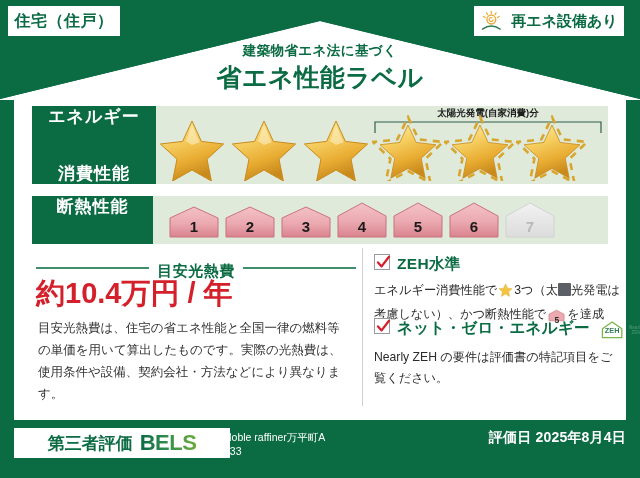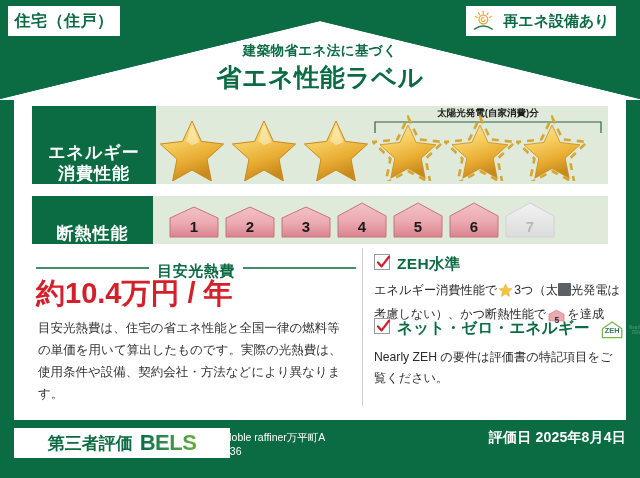--- a/index.html
+++ b/index.html
@@ -17,21 +17,21 @@
   
   .tag{
     position:absolute;top:6px;background:#ffffff;
     display:flex;align-items:center;justify-content:center;
     box-sizing:border-box;
   }
   .tag-left{left:8px;width:112px;height:30px;}
   .tag-left .txt{
     font-size:16px;font-weight:bold;color:#0b6b43;letter-spacing:.5px;
   }
-  .tag-right{right:24px;width:150px;height:30px;gap:5px;}
+  .tag-right{right:16px;width:150px;height:30px;gap:5px;}
   .tag-right .txt{
     font-size:15px;font-weight:bold;color:#0b6b43;letter-spacing:0px;
   }
   .sun-icon{width:26px;height:22px;flex:0 0 26px;}
 
   
   .roof{
     position:absolute;left:0;top:0;width:640px;height:100px;
   }
 
@@ -51,21 +51,21 @@
   
   .card{
     position:absolute;left:14px;top:96px;width:612px;height:324px;
     background:#ffffff;box-sizing:border-box;
   }
 
   
   .row{position:absolute;left:18px;display:flex;align-items:stretch;}
   .row-label{
     background:#0b6b43;color:#ffffff;font-weight:bold;
-    display:flex;flex-direction:column;align-items:center;justify-content:flex-end;
+    display:flex;flex-direction:column;align-items:center;justify-content:space-between;
     text-align:center;line-height:1.25;letter-spacing:1px;
   }
   .row-body{
     background:#dfeadb;display:flex;align-items:center;position:relative;
   }
 
   #row-energy{top:10px;width:576px;height:78px;}
   #row-energy .row-label{width:124px;font-size:17px;}
   #row-energy .row-body{width:452px;}
 
@@ -396,20 +396,20 @@
 
   </div>
 
   <div class="footer">
     <div class="bels">
       <span class="jp">第三者評価</span>
       <span class="en">BELS</span>
     </div>
     <div class="prop">
       <div>Noble raffiner万平町A</div>
-      <div>136</div>
+      <div>133</div>
     </div>
     <div class="evaldate">
       <div class="d">評価日 2025年8月4日</div>
     </div>
   </div>
 
 </div>
 
 </body></html>

